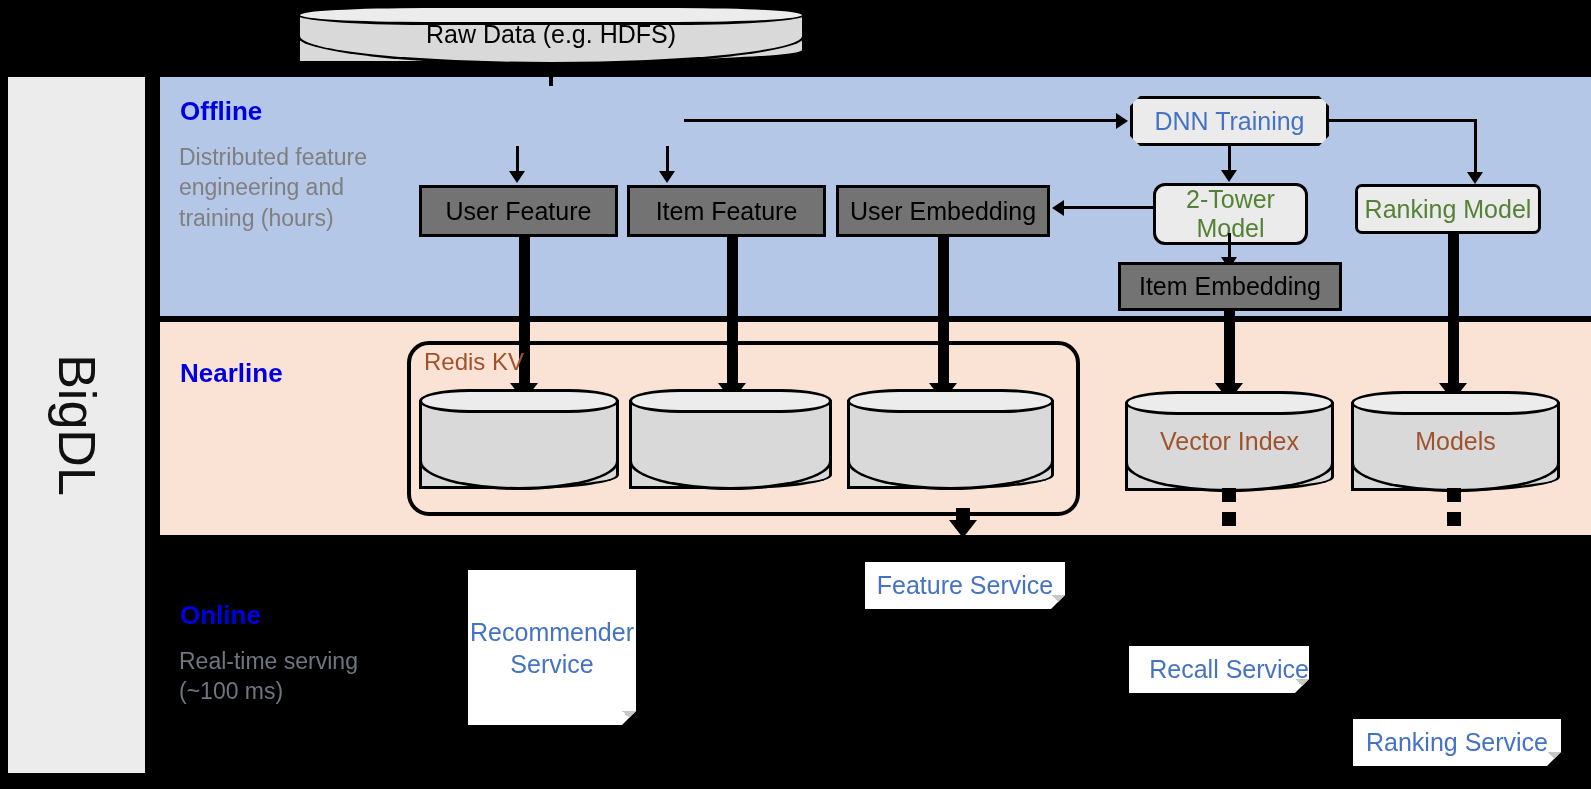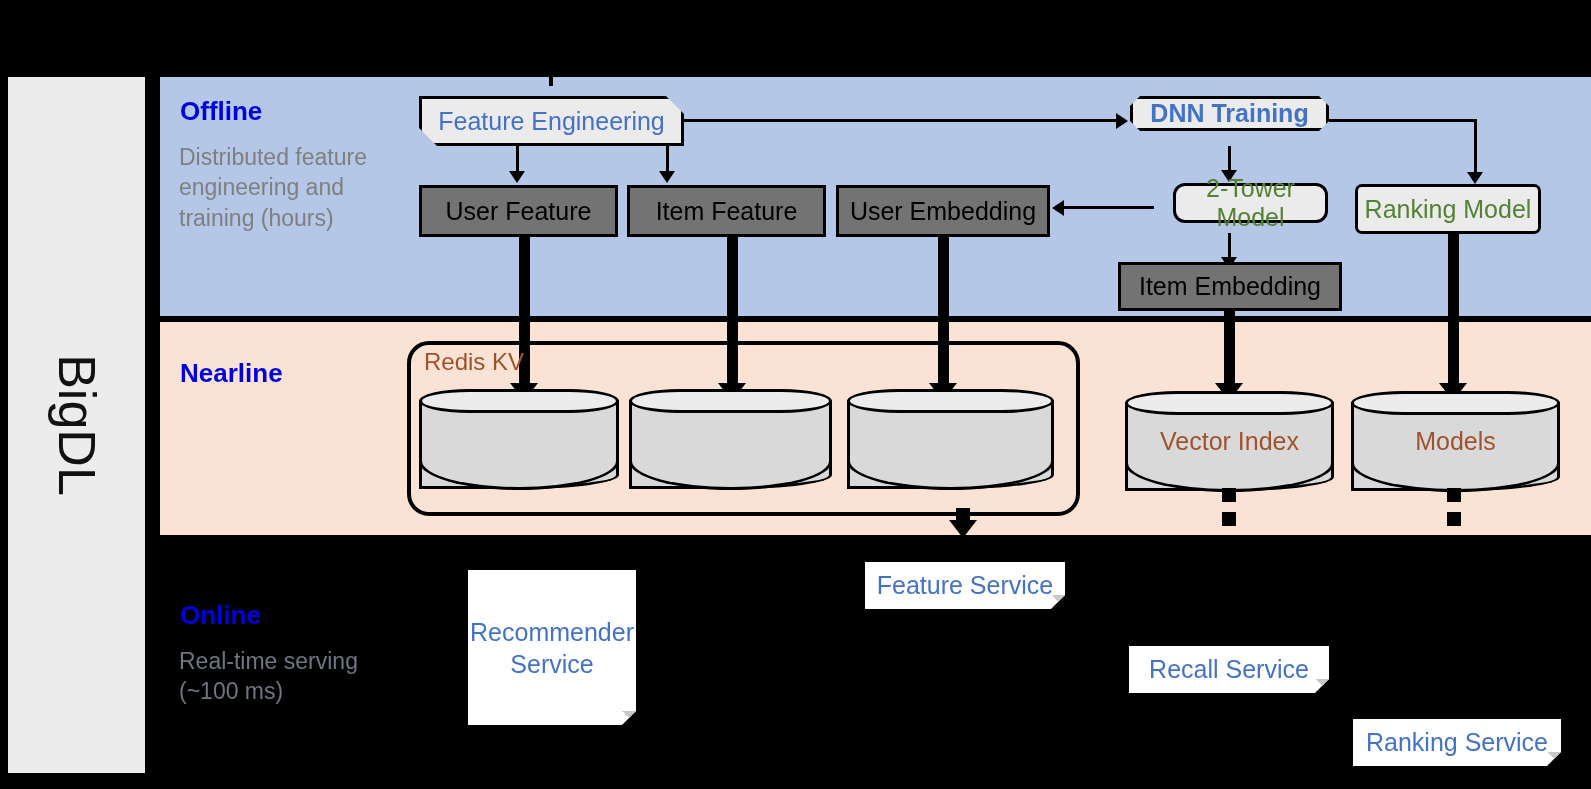--- a/index.html
+++ b/index.html
@@ -83,33 +83,36 @@
 <div id="stage">
 
   <div id="bigdl-panel">
     <div id="bigdl-label">BigDL</div>
   </div>
 
   <div class="band" id="band-offline"></div>
   <div class="band" id="band-nearline"></div>
   <div class="band" id="band-online"></div>
 
+  <div id="rawdata" class="cyl">
+    <div class="body"></div>
+    <div class="bottom"></div>
+    <div class="top"></div>
+    <div class="lbl">Raw Data (e.g. HDFS)</div>
+  </div>
 
   <div class="ln" style="left:549px;top:64px;width:4px;height:22px;"></div>
   <div class="arrow-d ah-down-thick" style="left:537px;top:62px;"></div>
 
   <div class="band-title" style="left:180px;top:96px;">Offline</div>
   <div class="band-sub" style="left:179px;top:142px;"><span>Distributed feature engineering and training </span><span class="it">(hours)</span></div>
 
-  <div class="node flag" style="left:419px;top:96px;width:265px;height:50px;">
-    <span>Feature Engineering</span>
-  </div>
-
-  <div class="node notch" style="left:1130px;top:96px;width:199px;height:35px;
-        clip-path:polygon(0 10px, 10px 0, calc(100% - 10px) 0, 100% 10px, 100% calc(100% - 10px), calc(100% - 10px) 100%, 10px 100%, 0 calc(100% - 10px));font-weight:bold;">
+
+  <div class="node notch" style="left:1130px;top:96px;width:199px;height:50px;
+        clip-path:polygon(0 10px, 10px 0, calc(100% - 10px) 0, 100% 10px, 100% calc(100% - 10px), calc(100% - 10px) 100%, 10px 100%, 0 calc(100% - 10px));">
     <span>DNN Training</span>
   </div>
 
   <div class="ln" style="left:684px;top:119px;width:432px;height:3px;"></div>
   <div class="arrow-d ah-right-thin" style="left:1116px;top:113px;"></div>
 
   <div class="ln" style="left:516px;top:146px;width:3px;height:27px;"></div>
   <div class="arrow-d ah-down-thin" style="left:509px;top:171px;"></div>
   <div class="ln" style="left:666px;top:146px;width:3px;height:27px;"></div>
   <div class="arrow-d ah-down-thin" style="left:659px;top:171px;"></div>
@@ -124,21 +127,21 @@
   <div class="node rect-gray" style="left:419px;top:185px;width:199px;height:52px;">
     <span>User Feature</span>
   </div>
   <div class="node rect-gray" style="left:627px;top:185px;width:199px;height:52px;">
     <span>Item Feature</span>
   </div>
   <div class="node rect-gray" style="left:836px;top:185px;width:214px;height:52px;">
     <span>User Embedding</span>
   </div>
 
-  <div class="node rounded green" style="left:1153px;top:183px;width:155px;height:40px;margin-left:20px;">
+  <div class="node rounded green" style="left:1153px;top:183px;width:155px;height:62px;">
     <span>2-Tower Model</span>
   </div>
 
   <div class="ln" style="left:1064px;top:206px;width:90px;height:3px;"></div>
   <div class="arrow-d ah-left-thin" style="left:1052px;top:200px;"></div>
 
   <div class="node rounded green" style="left:1355px;top:184px;width:186px;height:50px;border-radius:7px;">
     <span>Ranking Model</span>
   </div>
 
@@ -217,21 +220,21 @@
   <div class="note" style="left:468px;top:570px;width:168px;height:155px;padding:0 22px;box-sizing:border-box;line-height:1.28;">
     <span>Recommender Service</span>
     <span class="fold"></span>
   </div>
 
   <div class="note" style="left:865px;top:562px;width:200px;height:47px;">
     <span>Feature Service</span>
     <span class="fold"></span>
   </div>
 
-  <div class="note" style="left:1129px;top:646px;width:200px;height:47px;">
+  <div class="note" style="left:1129px;top:646px;width:180px;height:47px;justify-content:flex-end;">
     <span>Recall Service</span>
     <span class="fold"></span>
   </div>
 
   <div class="note" style="left:1353px;top:719px;width:208px;height:47px;">
     <span>Ranking Service</span>
     <span class="fold"></span>
   </div>
 
 </div>

